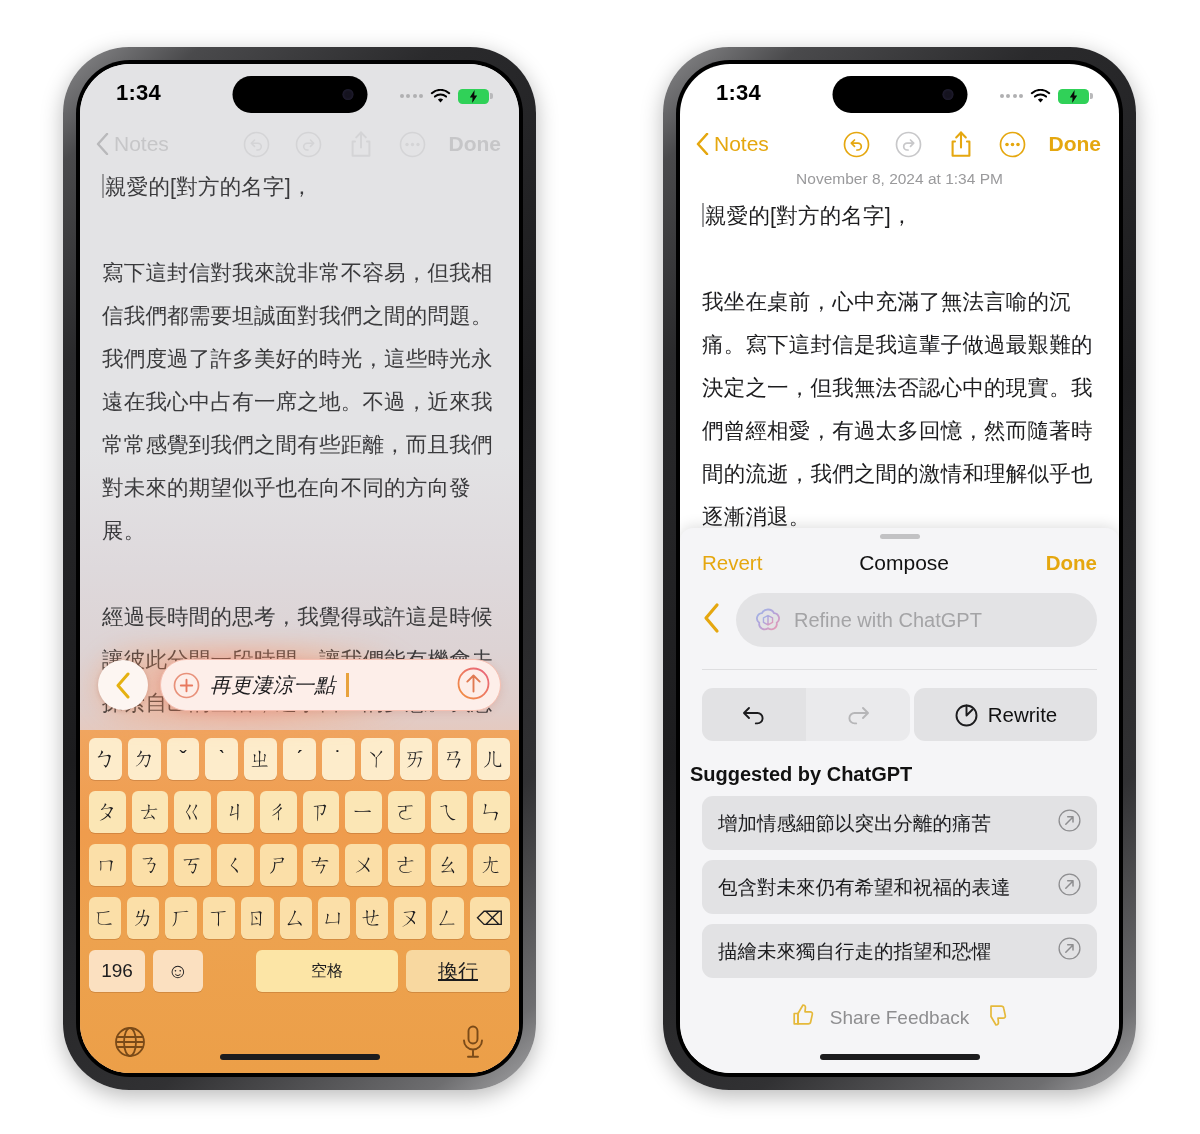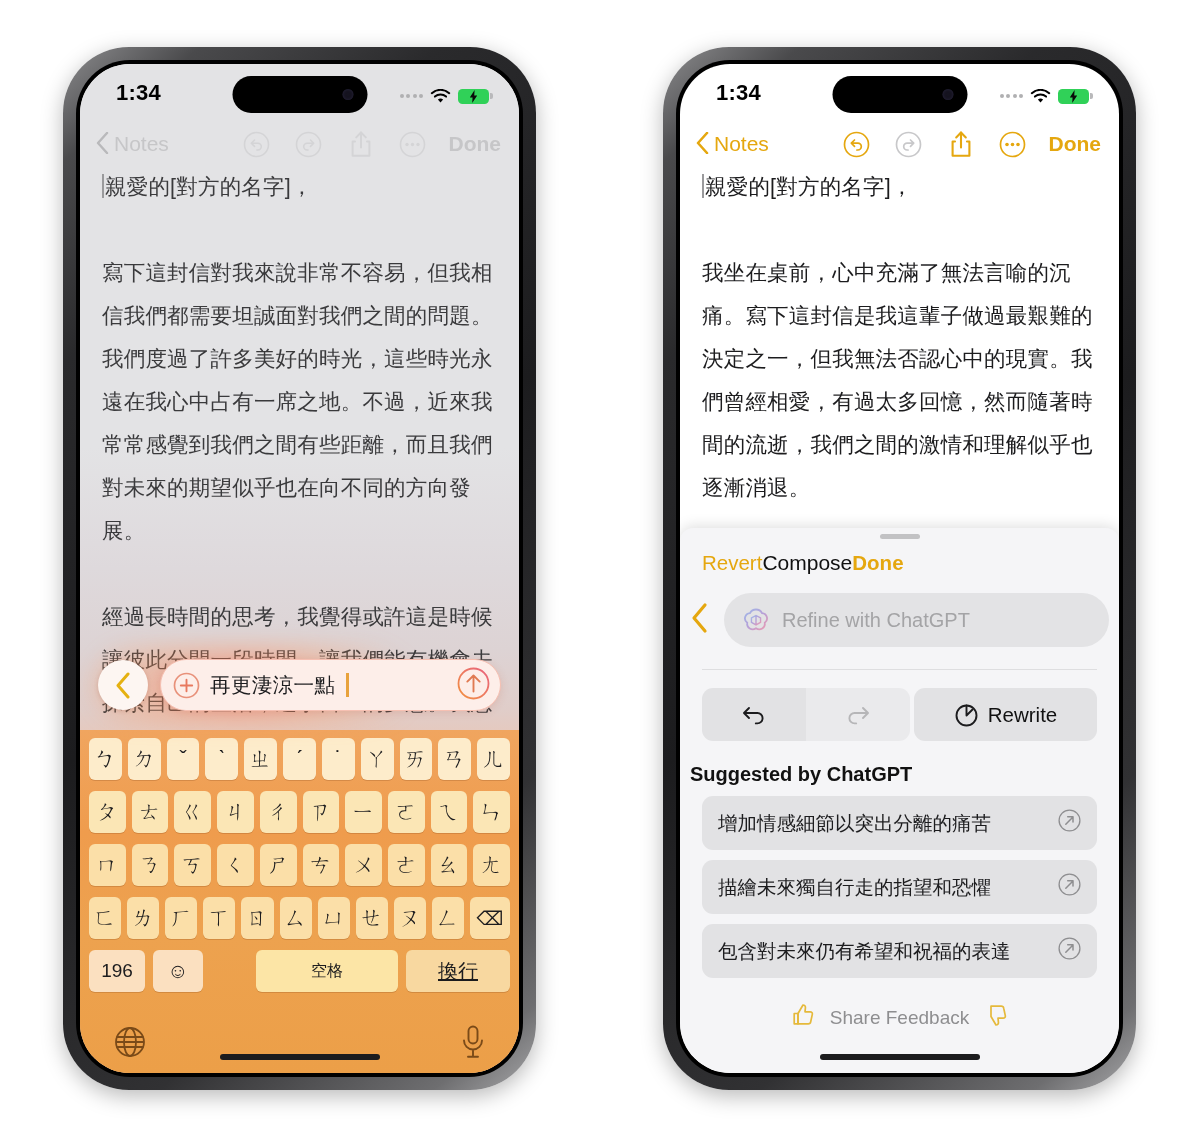--- a/index.html
+++ b/index.html
@@ -68,21 +68,21 @@
     width: 135px; height: 37px; border-radius: 20px; background: #000;
     z-index: 6; display:flex; align-items:center; justify-content:flex-end; padding-right:14px;
   }
   .notch .cam { width: 11px; height: 11px; border-radius: 50%; background: #15131f; box-shadow: inset 0 0 3px #2b2740; }
 
   
   .nav-toolbar {
     display:flex; align-items:center; height: 44px;
     padding: 0 18px 0 16px; position: relative; z-index: 4;
   }
-  .nav-back { display:flex; gap:5px; }
+  .nav-back { display:flex; align-items:center; gap:5px; }
   .nav-back .lbl { font-size: 21px; }
   .nav-tools { display:flex; align-items:center; gap: 0; margin-left: auto; }
   .nav-tools .tool { width: 52px; display:flex; justify-content:center; align-items:center; }
   .nav-done { font-size: 21px; font-weight: bold; margin-left: 10px; }
   .tint-gold  { color: #e5a70f; }
   .tint-dim   { color: #c6c6c8; }
 
   
   .note-date {
     text-align:center; font-size: 15.5px; color: #9a9a9c; padding: 4px 0 7px;
@@ -123,21 +123,21 @@
     background: #fdf6f2; display:flex; align-items:center; justify-content:center;
     box-shadow: 0 1px 4px rgba(160,80,50,.25); flex:none;
   }
   .prompt-field {
     flex:1; height: 52px; border-radius: 26px;
     background: #fdeee9;
     border: 1.6px solid #f6c0b2;
     display:flex; align-items:center; gap: 10px; padding: 0 10px 0 12px;
     box-shadow: 0 2px 9px rgba(200,90,60,.18);
   }
-  .prompt-text { font-size: 20.5px; color:#1c1c1e; letter-spacing:.4px; }
+  .prompt-text { font-size: 20.5px; color:#1c1c1e; letter-spacing:.4px;font-style:italic; }
   .prompt-caret { display:inline-block; width:2.5px; height:24px; background:#e8a23c; vertical-align:-4px; margin-left:1px; }
   .prompt-send { margin-left:auto; }
 
   
   .keyboard {
     position:absolute; left:0; right:0; bottom:0; z-index:7;
     padding: 8px 4px 0;
     background: linear-gradient(180deg,#f0a55f 0%, #ef9c4d 30%, #eda24f 60%, #ec9f48 100%);
   }
   .krow { display:flex; justify-content:center; gap: 6px; margin-bottom: 11px; padding: 0 5px; }
@@ -170,25 +170,25 @@
     background: #f5f5f7;
     border-radius: 13px 13px 50px 50px;
     box-shadow: 0 -2px 14px rgba(0,0,0,.13);
     display:flex; flex-direction:column;
   }
   .grabber {
     width: 40px; height: 5px; border-radius: 3px; background:#c2c2c4;
     margin: 6px auto 0;
   }
   .sheet-head {
-    display:flex; align-items:center; justify-content:flex-start;
+    display:flex; align-items:center; justify-content:space-between;
     padding: 12px 22px 14px; font-size: 20.5px;
   }
   .sheet-title { font-weight: normal; font-size: 21px; color:#111; }
-  .refine-row { display:flex; align-items:center; gap: 14px; padding: 4px 10px 0; }
+  .refine-row { display:flex; align-items:center; gap: 14px; padding: 4px 22px 0; }
   .refine-field {
     flex:1; height: 54px; border-radius: 27px; background:#e3e3e5;
     display:flex; align-items:center; gap: 12px; padding: 0 18px;
   }
   .refine-ph { font-size: 20px; color:#a4a4a6; }
   .sheet-divider { height:1px; background:#dedee0; margin: 22px 22px 0; }
   .action-row { display:flex; gap: 4px; padding: 18px 22px 0; }
   .seg {
     flex: 0 0 208px; height: 53px; display:flex; border-radius: 11px; overflow:hidden;
   }
@@ -479,20 +479,21 @@
                   <circle cx="8" cy="13.5" r="1.8" fill="#e5a70f"></circle>
                   <circle cx="13.5" cy="13.5" r="1.8" fill="#e5a70f"></circle>
                   <circle cx="19" cy="13.5" r="1.8" fill="#e5a70f"></circle>
                 </svg>
             </span>
           </div>
           <span class="nav-done tint-gold">Done</span>
         </div>
 
         <div class="clip-body" style="height:400px;">
+          <div class="note-date">November 8, 2024 at 1:34 PM</div>
           <div class="note-body">
             <p><span class="caret"></span><span>親愛的[對方的名字]，</span></p>
             <p>我坐在桌前，心中充滿了無法言喻的沉痛。寫下這封信是我這輩子做過最艱難的決定之一，但我無法否認心中的現實。我們曾經相愛，有過太多回憶，然而隨著時間的流逝，我們之間的激情和理解似乎也逐漸消退。</p>
 
           </div>
         </div>
 
         <div class="sheet">
           <div class="grabber"></div>
           <div class="sheet-head">
@@ -553,37 +554,37 @@
             <div class="sugg">
               <span>增加情感細節以突出分離的痛苦</span>
               <span class="arrow">
                 <svg width="23" height="23" viewBox="0 0 23 23">
                     <circle cx="11.5" cy="11.5" r="10.4" stroke="#8e8e90" stroke-width="1.3" fill="none"></circle>
                     <path d="M7.8 15.2 15 8m-5.3-.3H15v5.3" stroke="#8e8e90" stroke-width="1.5" fill="none" stroke-linecap="round" stroke-linejoin="round"></path>
                   </svg>
               </span>
             </div>
             <div class="sugg">
+              <span>包含對未來仍有希望和祝福的表達</span>
+              <span class="arrow">
+                <svg width="23" height="23" viewBox="0 0 23 23">
+                    <circle cx="11.5" cy="11.5" r="10.4" stroke="#8e8e90" stroke-width="1.3" fill="none"></circle>
+                    <path d="M7.8 15.2 15 8m-5.3-.3H15v5.3" stroke="#8e8e90" stroke-width="1.5" fill="none" stroke-linecap="round" stroke-linejoin="round"></path>
+                  </svg>
+              </span>
+            </div>
+            <div class="sugg">
               <span>描繪未來獨自行走的指望和恐懼</span>
               <span class="arrow">
                 <svg width="23" height="23" viewBox="0 0 23 23">
                     <circle cx="11.5" cy="11.5" r="10.4" stroke="#8e8e90" stroke-width="1.3" fill="none"></circle>
                     <path d="M7.8 15.2 15 8m-5.3-.3H15v5.3" stroke="#8e8e90" stroke-width="1.5" fill="none" stroke-linecap="round" stroke-linejoin="round"></path>
                   </svg>
               </span>
             </div>
-            <div class="sugg">
-              <span>包含對未來仍有希望和祝福的表達</span>
-              <span class="arrow">
-                <svg width="23" height="23" viewBox="0 0 23 23">
-                    <circle cx="11.5" cy="11.5" r="10.4" stroke="#8e8e90" stroke-width="1.3" fill="none"></circle>
-                    <path d="M7.8 15.2 15 8m-5.3-.3H15v5.3" stroke="#8e8e90" stroke-width="1.5" fill="none" stroke-linecap="round" stroke-linejoin="round"></path>
-                  </svg>
-              </span>
-            </div>
           </div>
 
           <div class="feedback">
             <span>
               <svg width="26" height="26" viewBox="0 0 26 26">
                   <path d="M8 11.5 13 3c1.6 0 2.6 1.2 2.4 2.8L15 9.8h5.2c1.4 0 2.4 1.2 2.1 2.6l-1.6 7.4c-.2 1.2-1.3 2-2.5 2H8z" stroke="#e5b93b" stroke-width="1.7" fill="none" stroke-linejoin="round"></path>
                   <path d="M8 11.5H4.2v10.3H8z" stroke="#e5b93b" stroke-width="1.7" fill="none" stroke-linejoin="round"></path>
                 </svg>
             </span>
             <span>Share Feedback</span>

